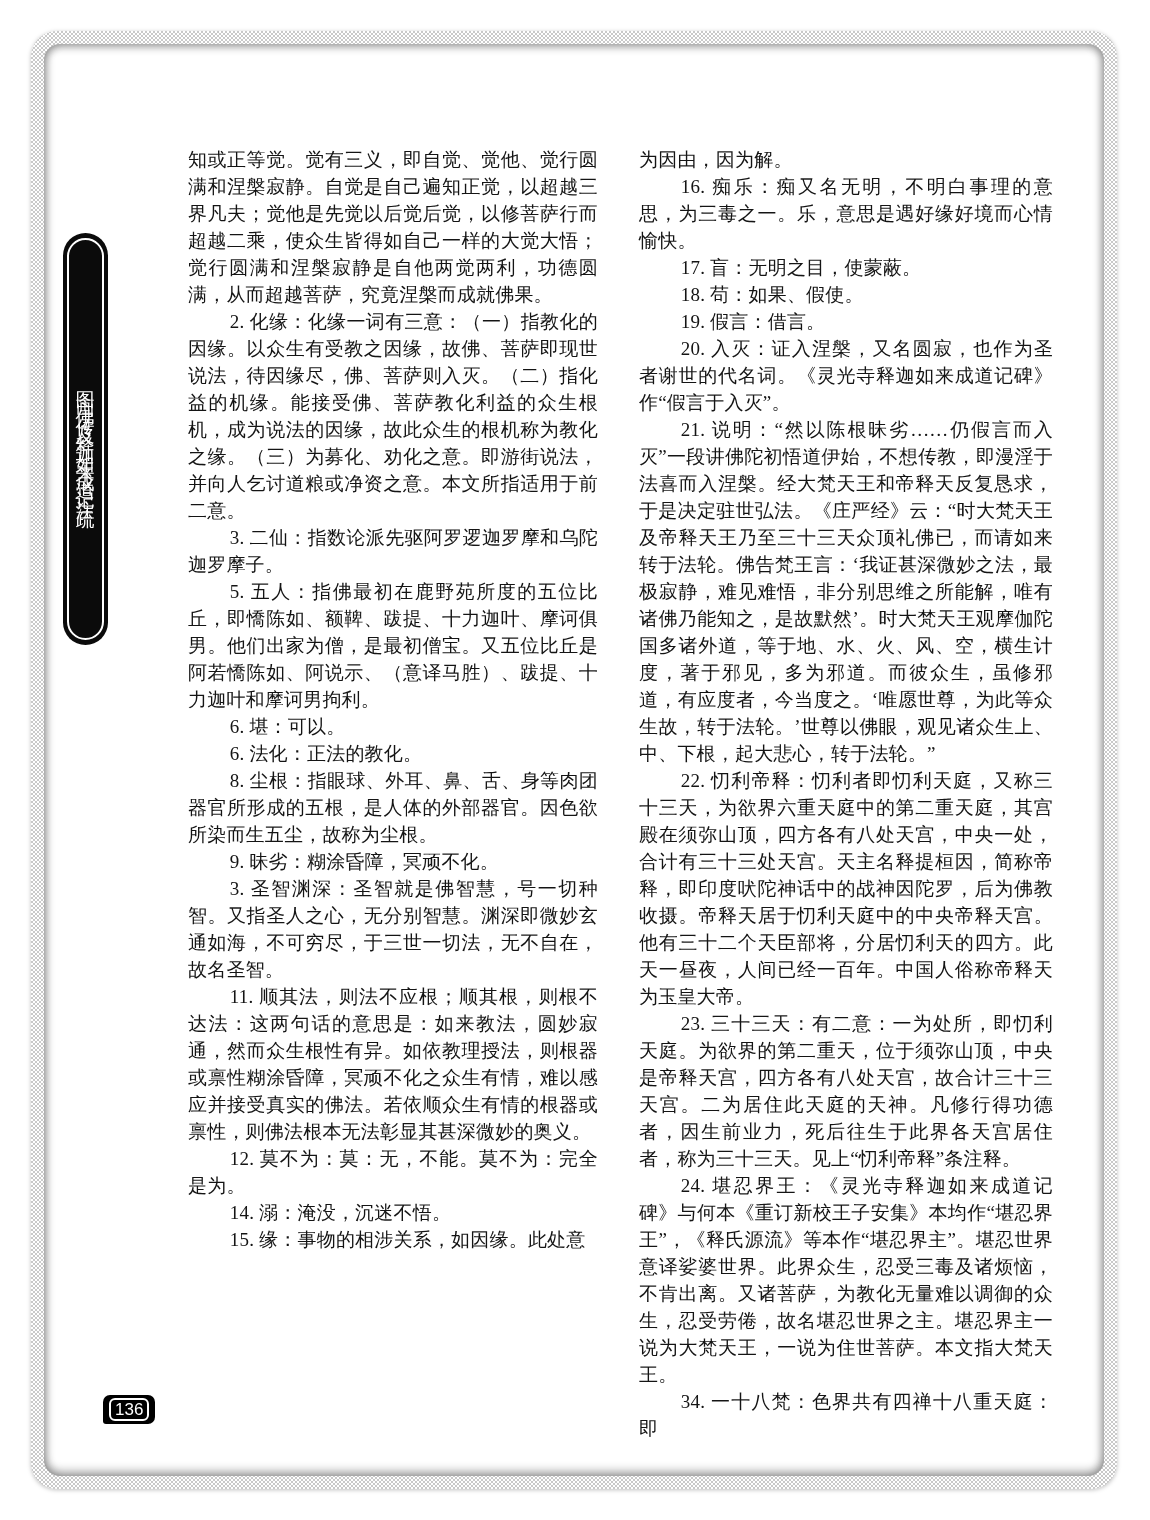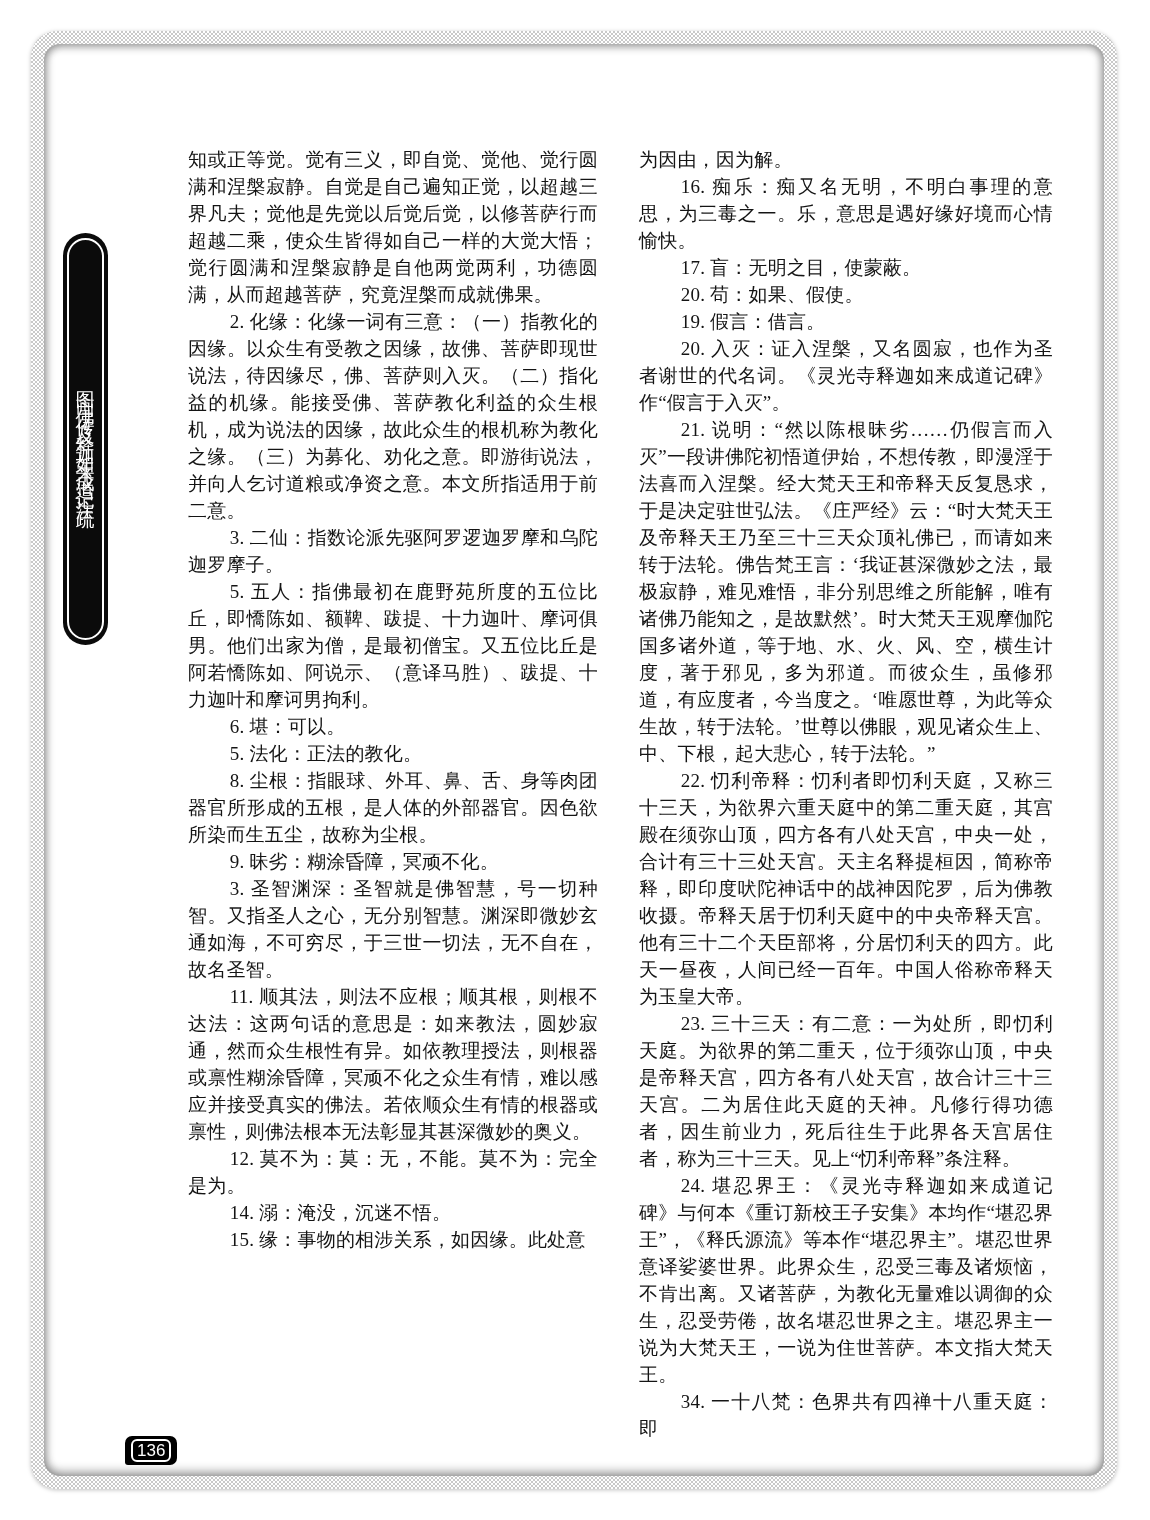--- a/index.html
+++ b/index.html
@@ -52,24 +52,24 @@
   .col p{
     margin:0;padding:0;
     font-size:19px;line-height:27px;
     color:#141414;text-align:justify;
     text-indent:2.2em;
     letter-spacing:0.2px;
   }
   .col p.cont{text-indent:0;}
   
   .pagenum{
-    position:absolute;left:125px;top:1395px;
+    position:absolute;left:103px;top:1395px;
     background:#000000;border-radius:7px 7px 7px 3px;
     padding:3px 6px;
-    display:inline-flex;align-items:center;justify-content:center;margin-top:41px;
+    display:inline-flex;align-items:center;justify-content:center;
   }
   .pagenum .num{
     color:#ffffff;font-size:17px;line-height:19px;
     border:2px solid #ffffff;border-radius:6px;
     padding:0 4px;
     font-family:"Liberation Sans","DejaVu Sans",sans-serif;
   }
 </style>
 </head>
 <body>
@@ -83,35 +83,35 @@
     <div class="cartouche-text">图画佛传及释迦如来成道记注疏</div>
   </div>
 </div>
 
 <div class="col col-left">
   <p class="cont">知或正等觉。觉有三义，即自觉、觉他、觉行圆满和涅槃寂静。自觉是自己遍知正觉，以超越三界凡夫；觉他是先觉以后觉后觉，以修菩萨行而超越二乘，使众生皆得如自己一样的大觉大悟；觉行圆满和涅槃寂静是自他两觉两利，功德圆满，从而超越菩萨，究竟涅槃而成就佛果。</p>
   <p>2. 化缘：化缘一词有三意：（一）指教化的因缘。以众生有受教之因缘，故佛、菩萨即现世说法，待因缘尽，佛、菩萨则入灭。（二）指化益的机缘。能接受佛、菩萨教化利益的众生根机，成为说法的因缘，故此众生的根机称为教化之缘。（三）为募化、劝化之意。即游街说法，并向人乞讨道粮或净资之意。本文所指适用于前二意。</p>
   <p>3. 二仙：指数论派先驱阿罗逻迦罗摩和乌陀迦罗摩子。</p>
   <p>5. 五人：指佛最初在鹿野苑所度的五位比丘，即憍陈如、额鞞、跋提、十力迦叶、摩诃俱男。他们出家为僧，是最初僧宝。又五位比丘是阿若憍陈如、阿说示、（意译马胜）、跋提、十力迦叶和摩诃男拘利。</p>
   <p>6. 堪：可以。</p>
-  <p>5. 法化：正法的教化。</p>
+  <p>6. 法化：正法的教化。</p>
   <p>8. 尘根：指眼球、外耳、鼻、舌、身等肉团器官所形成的五根，是人体的外部器官。因色欲所染而生五尘，故称为尘根。</p>
   <p>9. 昧劣：糊涂昏障，冥顽不化。</p>
   <p>3. 圣智渊深：圣智就是佛智慧，号一切种智。又指圣人之心，无分别智慧。渊深即微妙玄通如海，不可穷尽，于三世一切法，无不自在，故名圣智。</p>
   <p>11. 顺其法，则法不应根；顺其根，则根不达法：这两句话的意思是：如来教法，圆妙寂通，然而众生根性有异。如依教理授法，则根器或禀性糊涂昏障，冥顽不化之众生有情，难以感应并接受真实的佛法。若依顺众生有情的根器或禀性，则佛法根本无法彰显其甚深微妙的奥义。</p>
   <p>12. 莫不为：莫：无，不能。莫不为：完全是为。</p>
   <p>14. 溺：淹没，沉迷不悟。</p>
   <p>15. 缘：事物的相涉关系，如因缘。此处意</p>
 </div>
 
 <div class="col col-right">
   <p class="cont">为因由，因为解。</p>
   <p>16. 痴乐：痴又名无明，不明白事理的意思，为三毒之一。乐，意思是遇好缘好境而心情愉快。</p>
   <p>17. 盲：无明之目，使蒙蔽。</p>
-  <p>20. 苟：如果、假使。</p>
+  <p>18. 苟：如果、假使。</p>
   <p>19. 假言：借言。</p>
   <p>20. 入灭：证入涅槃，又名圆寂，也作为圣者谢世的代名词。《灵光寺释迦如来成道记碑》作“假言于入灭”。</p>
   <p>21. 说明：“然以陈根昧劣……仍假言而入灭”一段讲佛陀初悟道伊始，不想传教，即漫淫于法喜而入涅槃。经大梵天王和帝释天反复恳求，于是决定驻世弘法。《庄严经》云：“时大梵天王及帝释天王乃至三十三天众顶礼佛已，而请如来转于法轮。佛告梵王言：‘我证甚深微妙之法，最极寂静，难见难悟，非分别思维之所能解，唯有诸佛乃能知之，是故默然’。时大梵天王观摩伽陀国多诸外道，等于地、水、火、风、空，横生计度，著于邪见，多为邪道。而彼众生，虽修邪道，有应度者，今当度之。‘唯愿世尊，为此等众生故，转于法轮。’世尊以佛眼，观见诸众生上、中、下根，起大悲心，转于法轮。”</p>
   <p>22. 忉利帝释：忉利者即忉利天庭，又称三十三天，为欲界六重天庭中的第二重天庭，其宫殿在须弥山顶，四方各有八处天宫，中央一处，合计有三十三处天宫。天主名释提桓因，简称帝释，即印度吠陀神话中的战神因陀罗，后为佛教收摄。帝释天居于忉利天庭中的中央帝释天宫。他有三十二个天臣部将，分居忉利天的四方。此天一昼夜，人间已经一百年。中国人俗称帝释天为玉皇大帝。</p>
   <p>23. 三十三天：有二意：一为处所，即忉利天庭。为欲界的第二重天，位于须弥山顶，中央是帝释天宫，四方各有八处天宫，故合计三十三天宫。二为居住此天庭的天神。凡修行得功德者，因生前业力，死后往生于此界各天宫居住者，称为三十三天。见上“忉利帝释”条注释。</p>
   <p>24. 堪忍界王：《灵光寺释迦如来成道记碑》与何本《重订新校王子安集》本均作“堪忍界王”，《释氏源流》等本作“堪忍界主”。堪忍世界意译娑婆世界。此界众生，忍受三毒及诸烦恼，不肯出离。又诸菩萨，为教化无量难以调御的众生，忍受劳倦，故名堪忍世界之主。堪忍界主一说为大梵天王，一说为住世菩萨。本文指大梵天王。</p>
   <p>34. 一十八梵：色界共有四禅十八重天庭：即</p>
 </div>
 
 <div class="pagenum">

